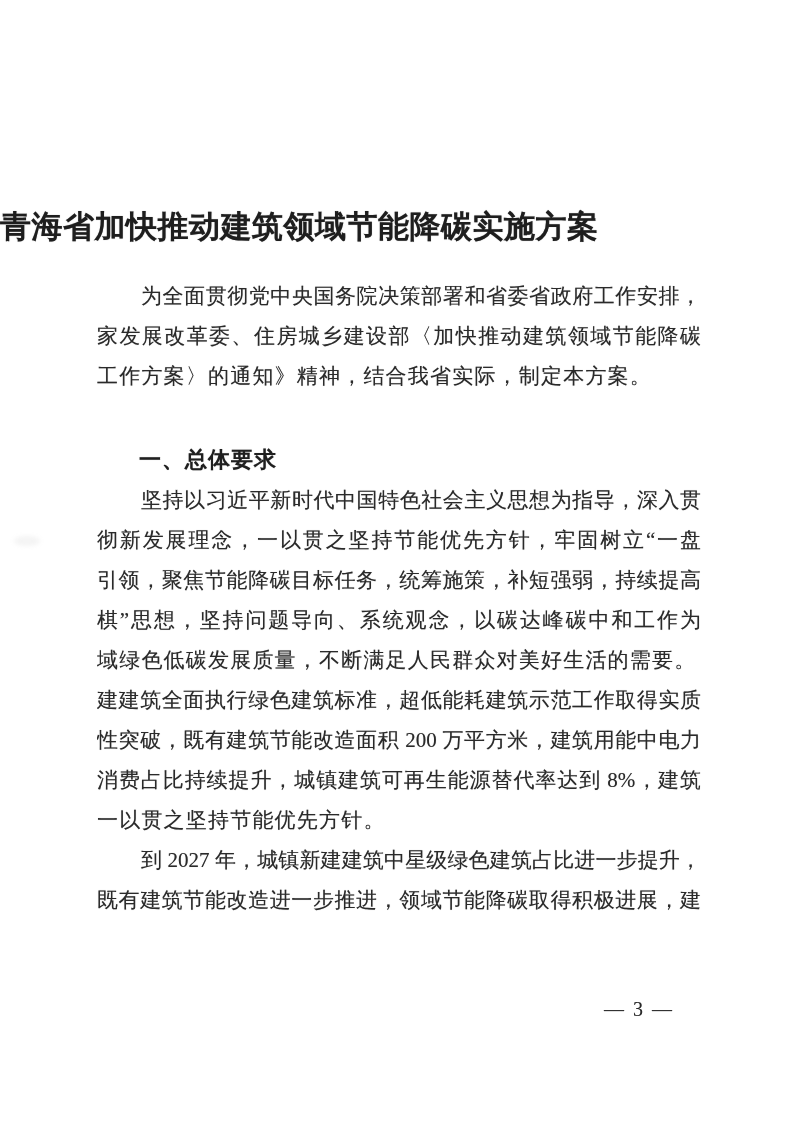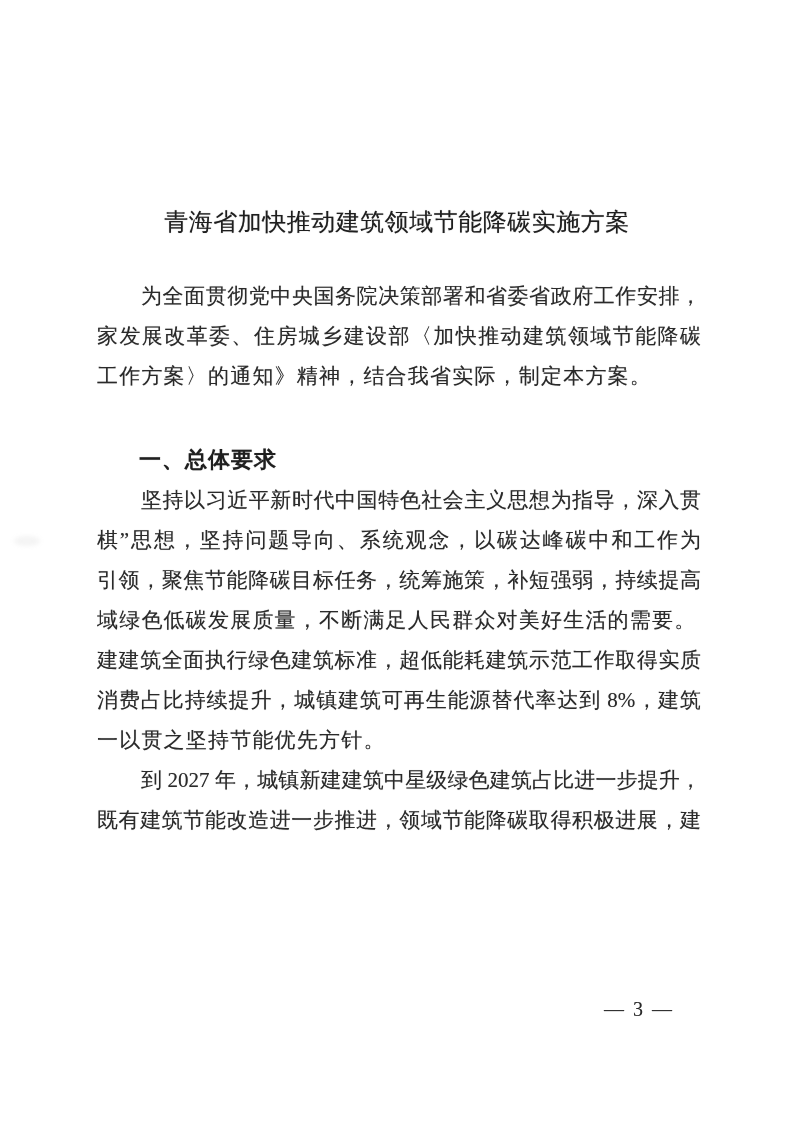--- a/index.html
+++ b/index.html
@@ -14,23 +14,22 @@
     margin: 0 auto;
     background: #ffffff;
     overflow: hidden;
     font-family: "Liberation Serif", "DejaVu Serif", serif;
   }
   .doc-title {
     position: absolute;
     top: 206px;
     left: 0;
     width: 100%;
-    text-align: center;
-    font-size: 24px;
-    font-weight: normal;
+    font-size: 31px;
+    font-weight: bold;
     color: #1e1e1e;
     letter-spacing: 0.5px;
     text-shadow: 0 0 0.8px rgba(30,30,30,0.55);
   }
   .doc-body {
     position: absolute;
     top: 276px;
     left: 97px;
     width: 604px;
     color: #2a2a2a;
@@ -91,25 +90,27 @@
   <div class="doc-title">青海省加快推动建筑领域节能降碳实施方案</div>
 
   <div class="doc-body">
     <div class="line indent">为全面贯彻党中央国务院决策部署和省委省政府工作安排，</div>
     <div class="line">家发展改革委、住房城乡建设部〈加快推动建筑领域节能降碳</div>
     <div class="line no-stretch">工作方案〉的通知》精神，结合我省实际，制定本方案。</div>
 
     <div class="line heading">一、总体要求</div>
 
     <div class="line indent">坚持以习近平新时代中国特色社会主义思想为指导，深入贯</div>
+    <div class="line">彻新发展理念，一以贯之坚持节能优先方针，牢固树立“一盘</div>
+    <div class="line">引领，聚焦节能降碳目标任务，统筹施策，补短强弱，持续提高</div>
     <div class="line">棋”思想，坚持问题导向、系统观念，以碳达峰碳中和工作为</div>
-    <div class="line">引领，聚焦节能降碳目标任务，统筹施策，补短强弱，持续提高</div>
     <div class="line no-stretch">域绿色低碳发展质量，不断满足人民群众对美好生活的需要。</div>
 
     <div class="line">建建筑全面执行绿色建筑标准，超低能耗建筑示范工作取得实质</div>
+    <div class="line">性突破，既有建筑节能改造面积 200 万平方米，建筑用能中电力</div>
     <div class="line">消费占比持续提升，城镇建筑可再生能源替代率达到 8%，建筑</div>
     <div class="line no-stretch">一以贯之坚持节能优先方针。</div>
 
     <div class="line indent">到 2027 年，城镇新建建筑中星级绿色建筑占比进一步提升，</div>
     <div class="line">既有建筑节能改造进一步推进，领域节能降碳取得积极进展，建</div>
   </div>
 
   <div class="page-number">— 3 —</div>
 
   <div class="scan-smudge"></div>

